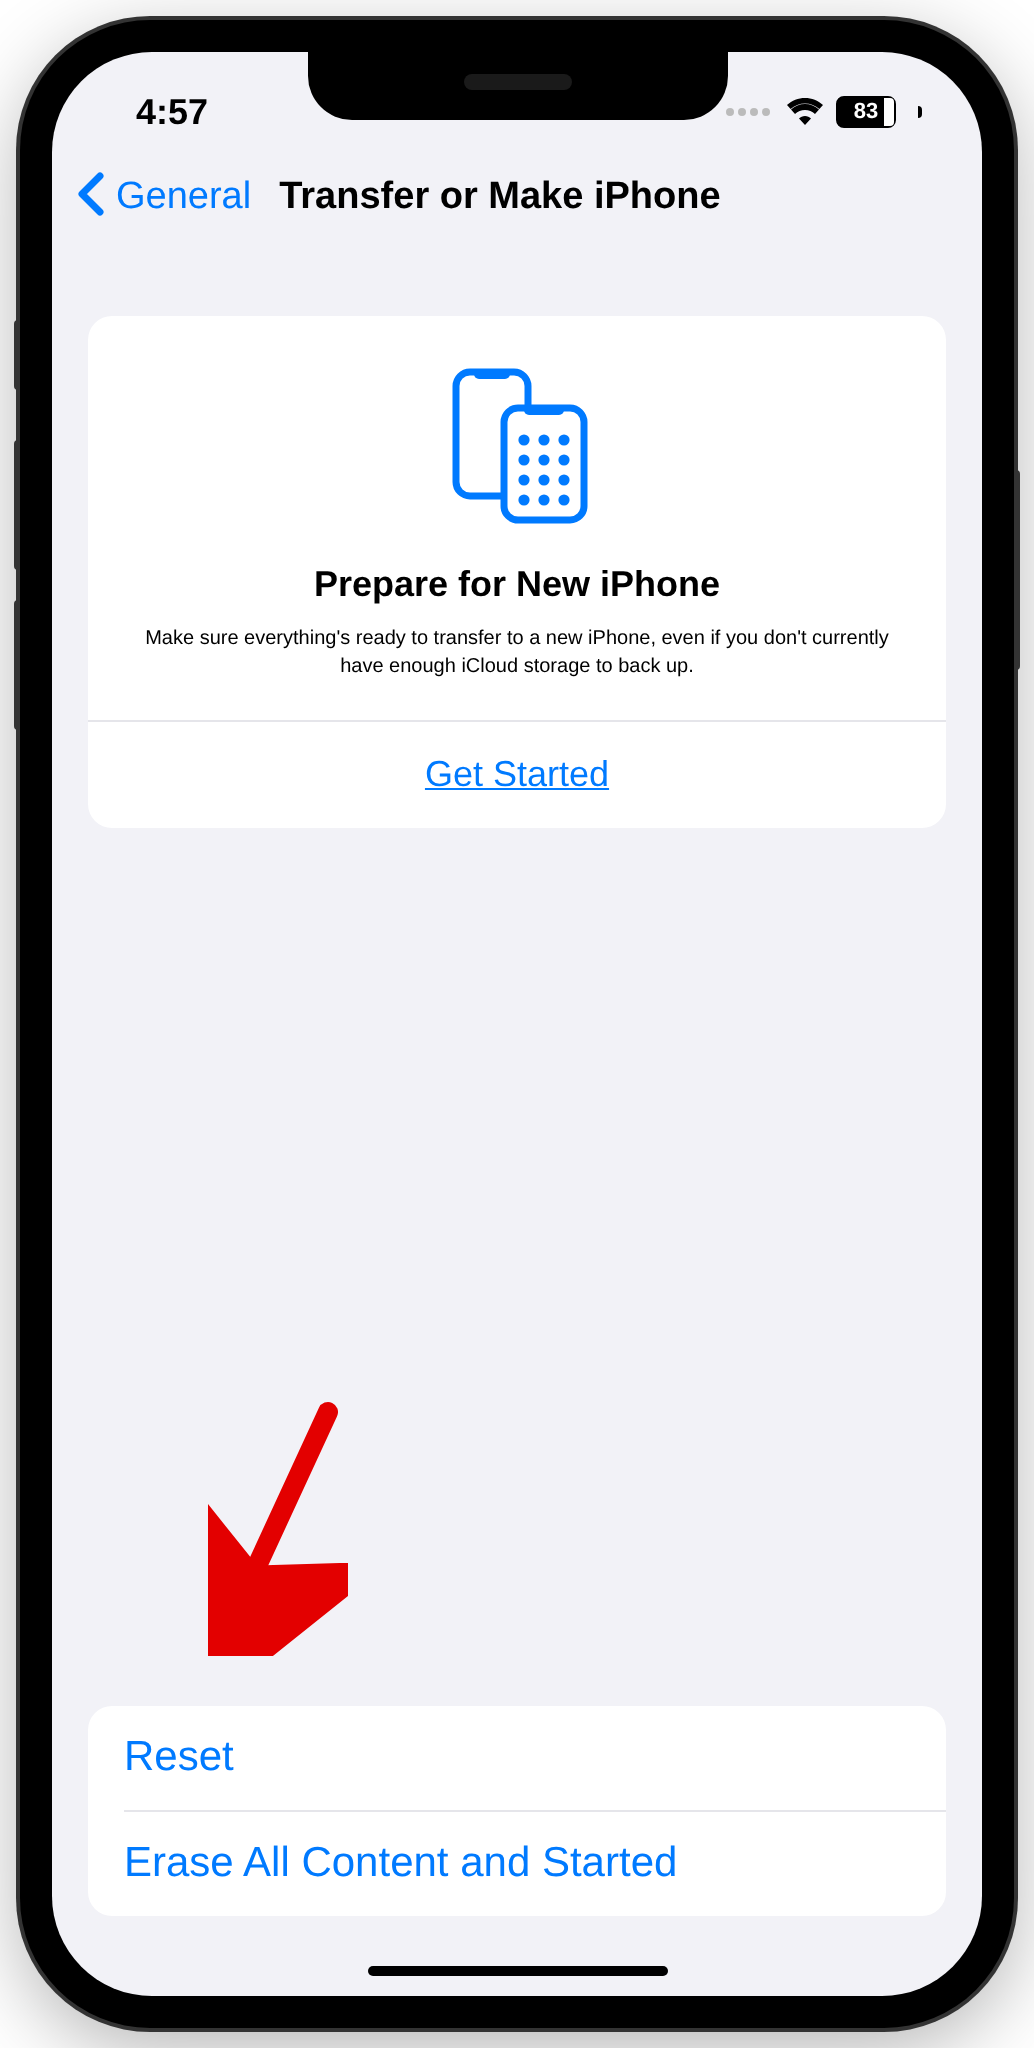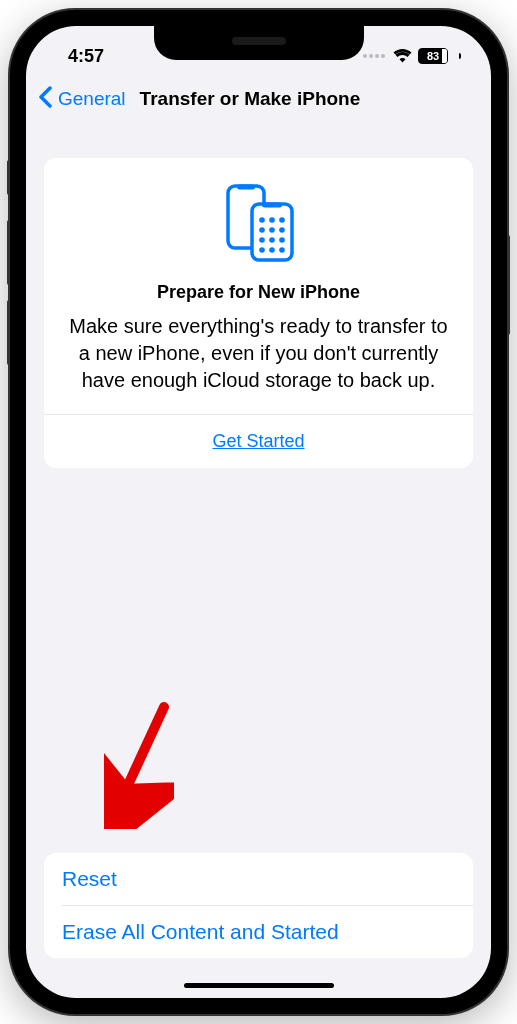--- a/index.html
+++ b/index.html
@@ -195,21 +195,21 @@
     .card-title {
       text-align: center;
       font-size: 18px;
       font-weight: 700;
       color: #000;
       margin-bottom: 10px;
     }
     
     .card-desc {
       text-align: center;
-      font-size: 20px;
+      font-size: 10px;
       font-weight: 500;
       color: #000;
       line-height: 1.35;
       padding: 0 2px;
       margin-bottom: 20px;
     }
     
     .divider {
       height: 1px;
       background: #e5e5ea;

